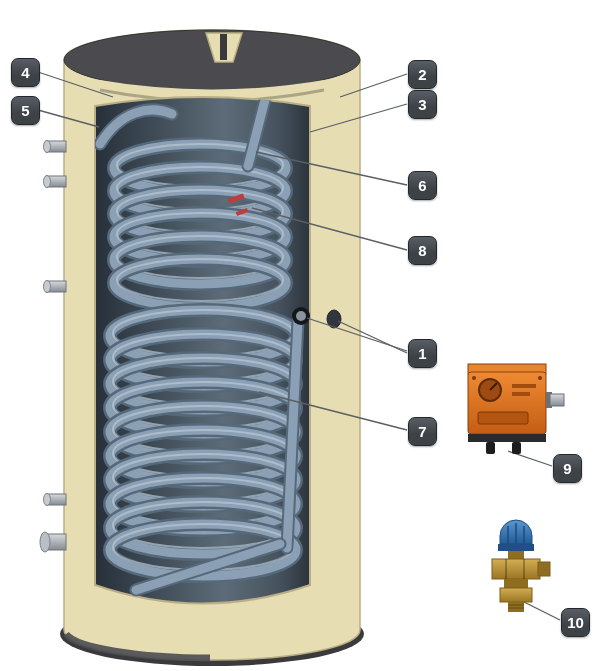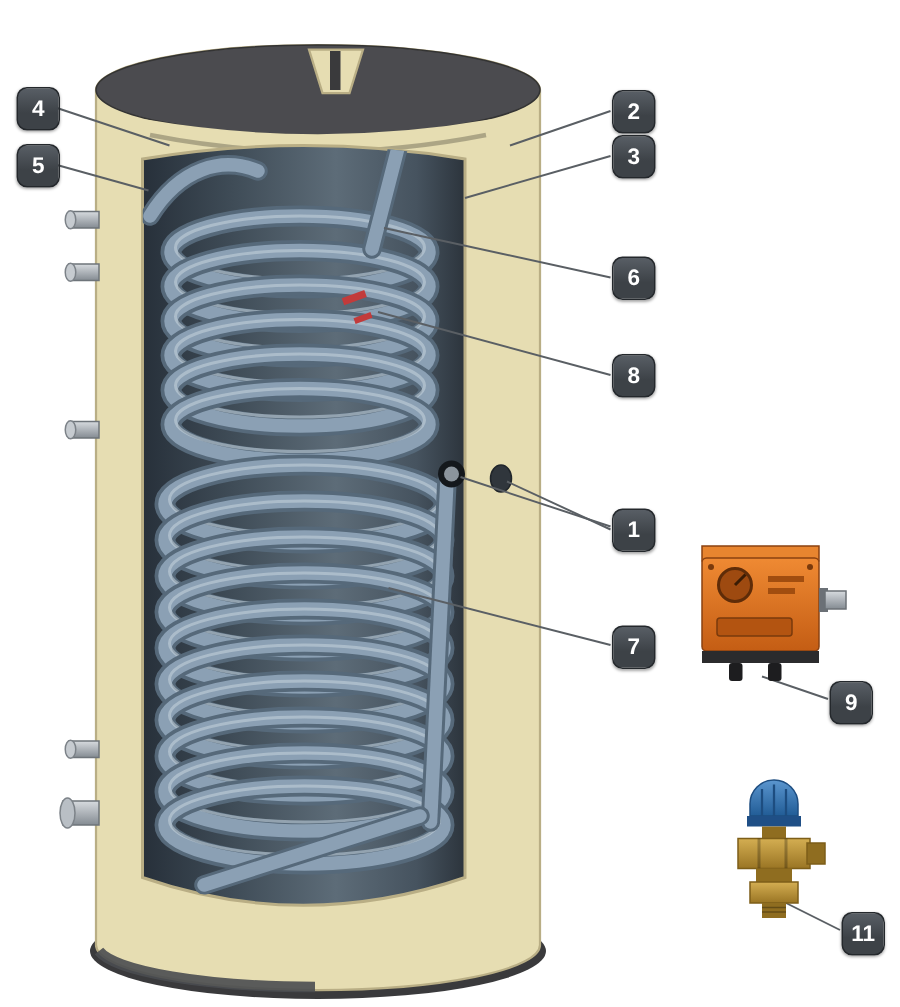--- a/index.html
+++ b/index.html
@@ -210,14 +210,14 @@
 
   <div class="badge b1">1</div>
   <div class="badge b2">2</div>
   <div class="badge b3">3</div>
   <div class="badge b4">4</div>
   <div class="badge b5">5</div>
   <div class="badge b6">6</div>
   <div class="badge b7">7</div>
   <div class="badge b8">8</div>
   <div class="badge b9">9</div>
-  <div class="badge b10">11</div>
+  <div class="badge b10">10</div>
 </div>
 
 </body></html>

